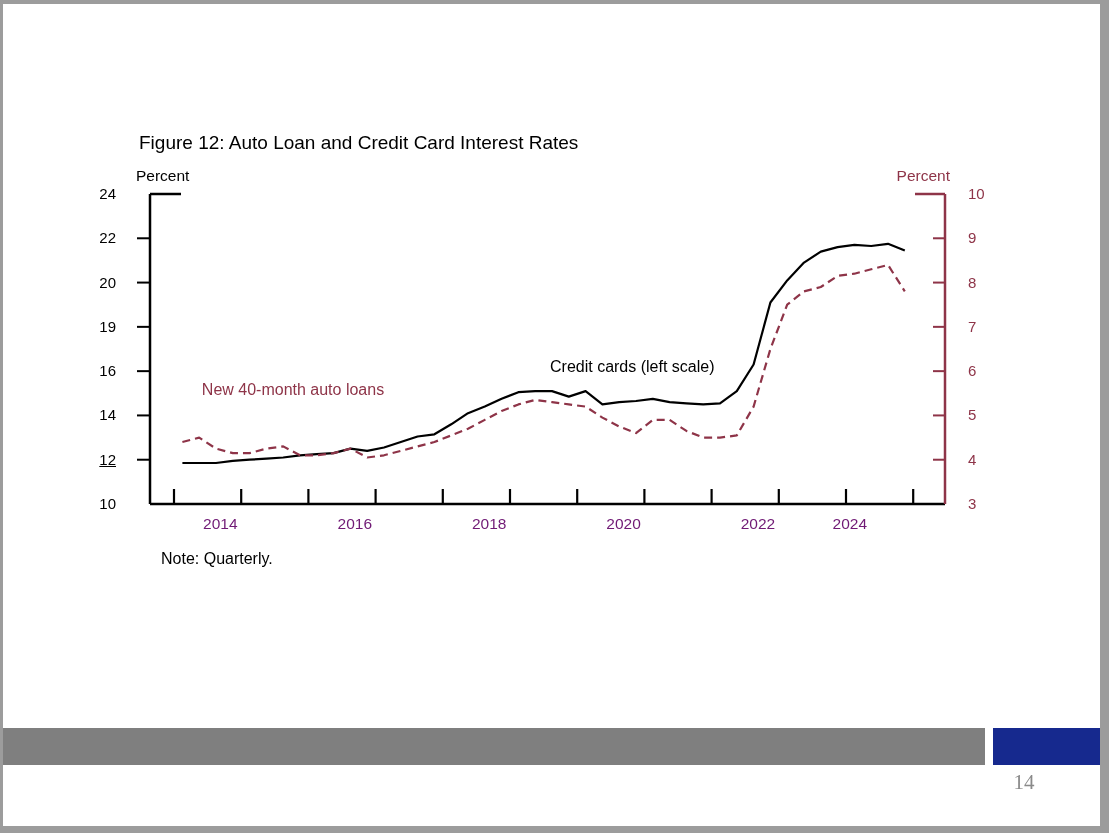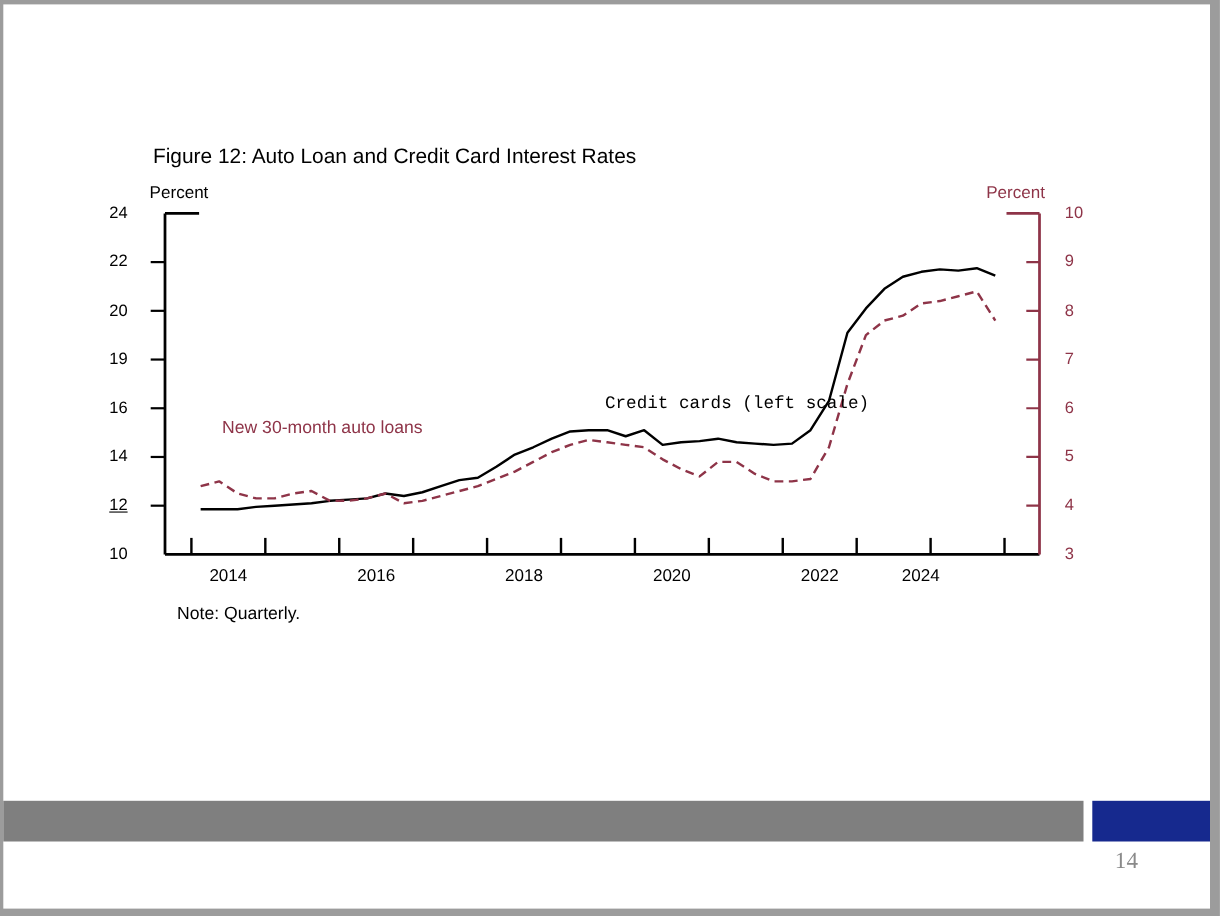--- a/index.html
+++ b/index.html
@@ -14,23 +14,23 @@
     position:absolute;left:3px;top:4px;width:1097px;height:822px;
     background:#ffffff;
   }
   .abs{position:absolute;}
   .fig-title{left:139px;top:132px;font-size:19px;color:#000;white-space:nowrap;}
   .axis-title-left{left:136px;top:167px;font-size:15.5px;color:#000;}
   .axis-title-right{left:888px;top:167px;width:62px;text-align:right;font-size:15.5px;}
   #chart{position:absolute;left:0;top:0;pointer-events:none;}
   .tickL{position:absolute;width:42px;left:74px;text-align:right;font-size:15px;color:#000;}
   .tickR{position:absolute;left:968px;width:40px;text-align:left;font-size:15px;}
-  .yearlab{position:absolute;width:60px;text-align:center;font-size:15.5px;color:#000000;top:515px;}
+  .yearlab{position:absolute;width:60px;text-align:right;font-size:15.5px;color:#701a75;top:515px;}
   .anno-auto{left:168px;top:379px;width:250px;text-align:center;font-size:16px;line-height:21px;}
-  .anno-credit{left:550px;top:358px;font-size:16px;color:#000;white-space:nowrap;font-family:Liberation Mono, monospace;}
+  .anno-credit{left:550px;top:358px;font-size:16px;color:#000;white-space:nowrap;}
   .note-block{left:161px;top:547px;font-size:16px;color:#000000;line-height:23px;}
   .footer-bar{left:3px;top:728px;width:982px;height:37px;}
   .footer-accent{left:993px;top:728px;width:107px;height:37px;}
   .page-num{left:1002px;top:770px;width:44px;text-align:center;
     font-family:"Liberation Serif", serif;font-size:21px;}
 </style>
 </head>
 <body>
 
 <div class="slide"></div>
@@ -97,21 +97,21 @@
 <div id="year-labels">
     <div class="yearlab" style="left: 177.6px;">2014</div>
     <div class="yearlab" style="left: 312px;">2016</div>
     <div class="yearlab" style="left: 446.4px;">2018</div>
     <div class="yearlab" style="left: 580.8px;">2020</div>
     <div class="yearlab" style="left: 715.2px;">2022</div>
     <div class="yearlab" style="left: 807px;">2024</div>
   </div>
 
 <div class="abs anno-auto" style="color: rgb(142, 52, 72);">
-  <div>New 30-month auto loans</div>
+  <div>New 40-month auto loans</div>
 </div>
 <div class="abs anno-credit">Credit cards (left scale)</div>
 
 <div class="abs note-block">
   <div>Note: Quarterly.</div>
 </div>
 
 <div class="abs footer-bar" style="background: rgb(127, 127, 127);"></div>
 <div class="abs footer-accent" style="background: rgb(22, 41, 142);"></div>
 <div class="abs page-num" style="color: rgb(138, 138, 138);">14</div>

